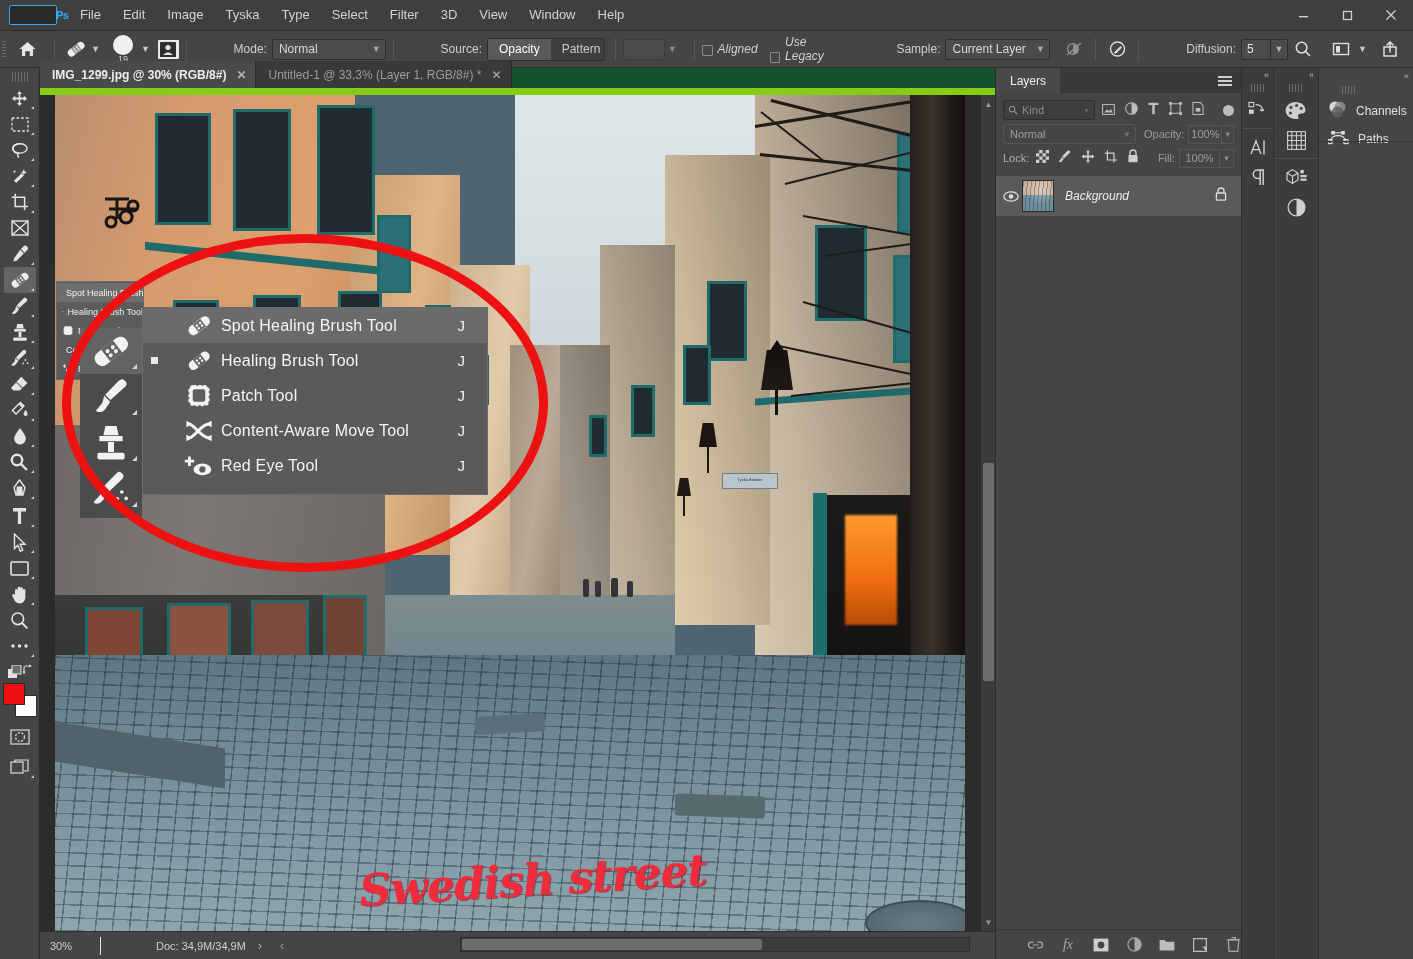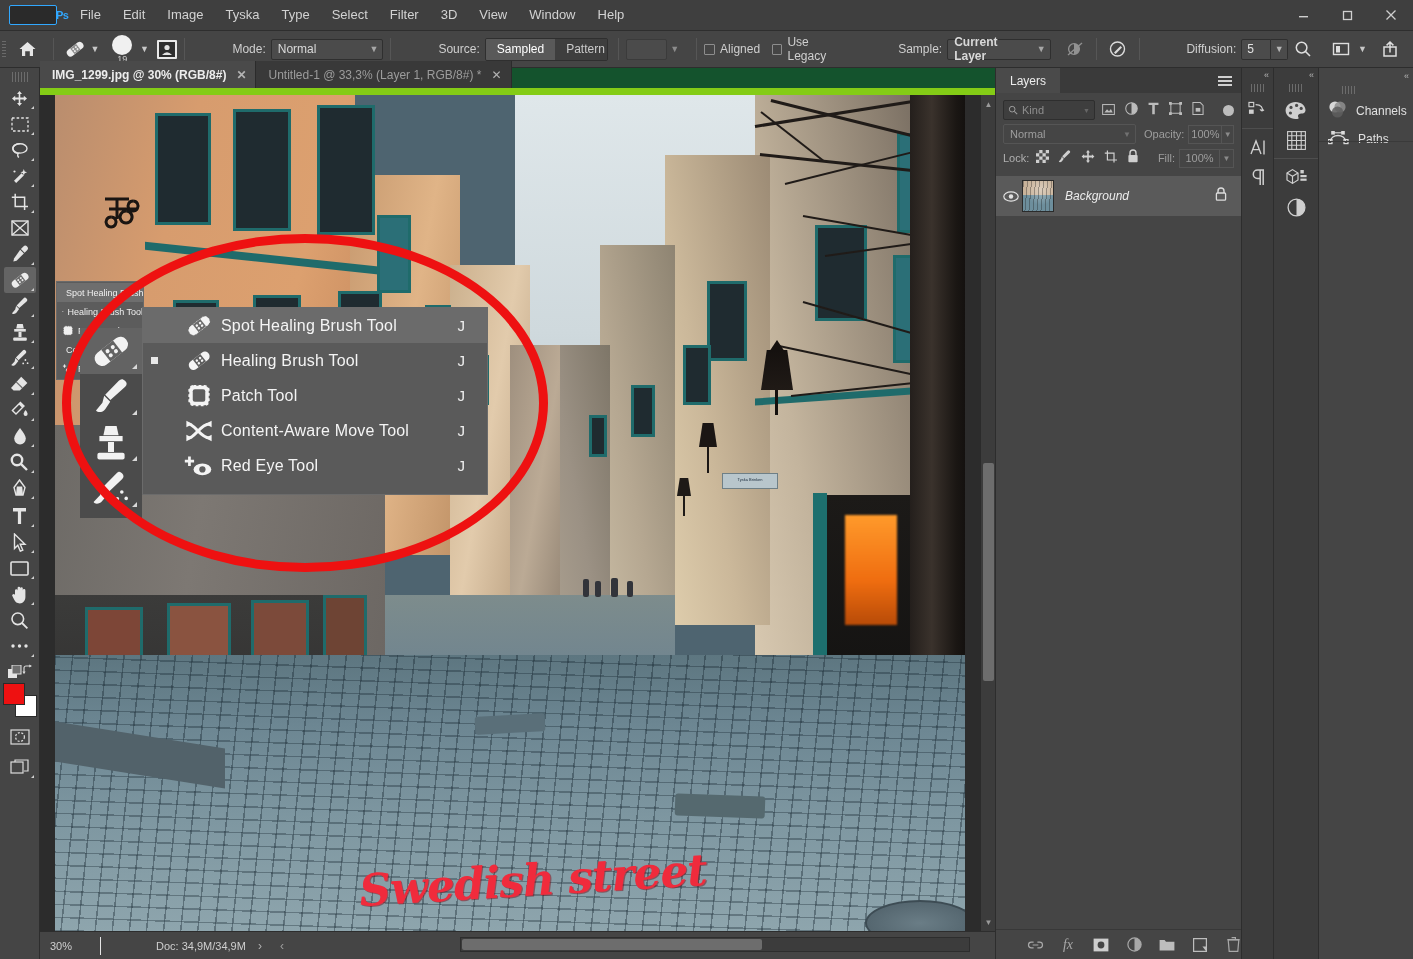--- a/index.html
+++ b/index.html
@@ -55,21 +55,21 @@
   .opt-label { font-size:12px; color:#cfcfcf; margin-right:5px; white-space:nowrap;padding-left:40px; }
   .opt-select {
     height:21px; background:#4b4b4b; border:1px solid #2f2f2f; border-radius:2px;
     color:#d9d9d9; font-size:12px; display:flex; align-items:center;
     padding:0 4px 0 6px; min-width:60px;
   }
   .opt-select .caret { margin-left:auto; padding-left:8px; opacity:.65; font-size:9px; }
   .seg-group { display:flex; border:1px solid #2f2f2f; border-radius:2px; overflow:hidden; }
   .seg { font-size:12px; padding:3px 11px; background:#3e3e3e; color:#cacaca; line-height:15px; }
   .seg.active { background:#595959; color:#fff; }
-  .chk-wrap { display:flex; align-items:center; margin-right:12px; }
+  .chk-wrap { display:flex; align-items:flex-end; margin-right:12px;font-style:italic; }
   .chk { width:11px; height:11px; border:1px solid #8d8d8d; background:#454545;
          border-radius:1px; margin-right:5px; }
   .chk-label { font-size:12px; color:#cfcfcf; }
   .num-field {
     height:21px; min-width:30px; background:#4b4b4b; border:1px solid #2f2f2f;
     color:#e2e2e2; font-size:12px; display:flex; align-items:center;
     padding:0 5px; border-radius:2px 0 0 2px;
   }
   .num-caret {
     height:21px; width:18px; background:#4b4b4b; border:1px solid #2f2f2f; border-left:none;
@@ -466,40 +466,40 @@
     <div class="opt-label">Mode:</div>
     <div class="opt-select" style="width:120px;">
       <span>Normal</span>
       <span class="caret">▼</span>
     </div>
 
     <div class="opt-sep"></div>
 
     <div class="opt-label">Source:</div>
     <div class="seg-group">
-      <div class="seg active">Sampled</div>
+      <div class="seg active">Opacity</div>
       <div class="seg">Pattern</div>
     </div>
 
     <div class="opt-sep" style="margin-left:10px;"></div>
     <div style="width:44px;height:21px;background:#4b4b4b;border:1px solid #3b3b3b;border-radius:2px;"></div>
     <div style="color:#8c8c8c;font-size:9px;margin:0 10px 0 3px;">▼</div>
     <div class="opt-sep"></div>
 
     <div class="chk-wrap">
       <div class="chk"></div>
       <span class="chk-label">Aligned</span>
     </div>
     <div class="chk-wrap">
       <div class="chk"></div>
       <span class="chk-label">Use Legacy</span>
     </div>
 
     <div class="opt-label">Sample:</div>
-    <div class="opt-select" style="width:110px;font-weight:bold;">
+    <div class="opt-select" style="width:110px;">
       <span>Current Layer</span>
       <span class="caret">▼</span>
     </div>
 
     <div class="opt-icon-btn" style="margin-left:10px;opacity:.55;">
       <svg width="18" height="16" viewBox="0 0 18 16">
         <circle cx="8" cy="8" r="5.4" fill="none" stroke="#d0d0d0" stroke-width="1.3"></circle>
         <path d="M8 2.6 A5.4 5.4 0 0 1 8 13.4 Z" fill="#d0d0d0"></path>
         <path d="M2 14 L16 2" stroke="#d0d0d0" stroke-width="1.3"></path>
       </svg>

